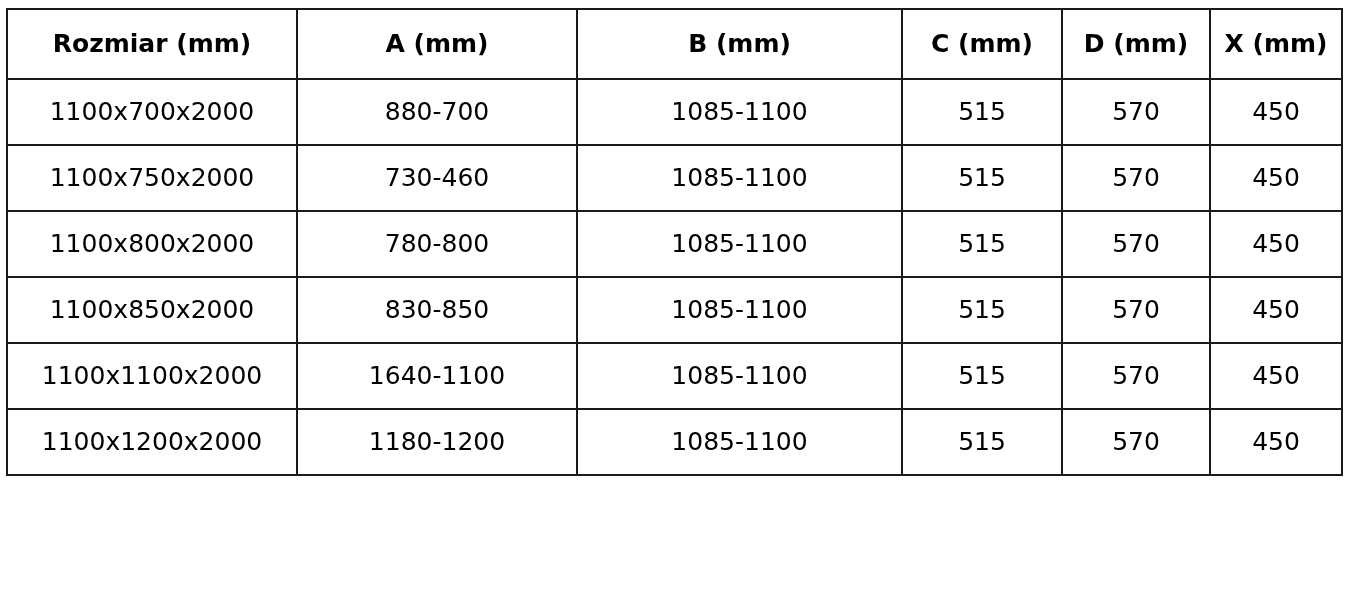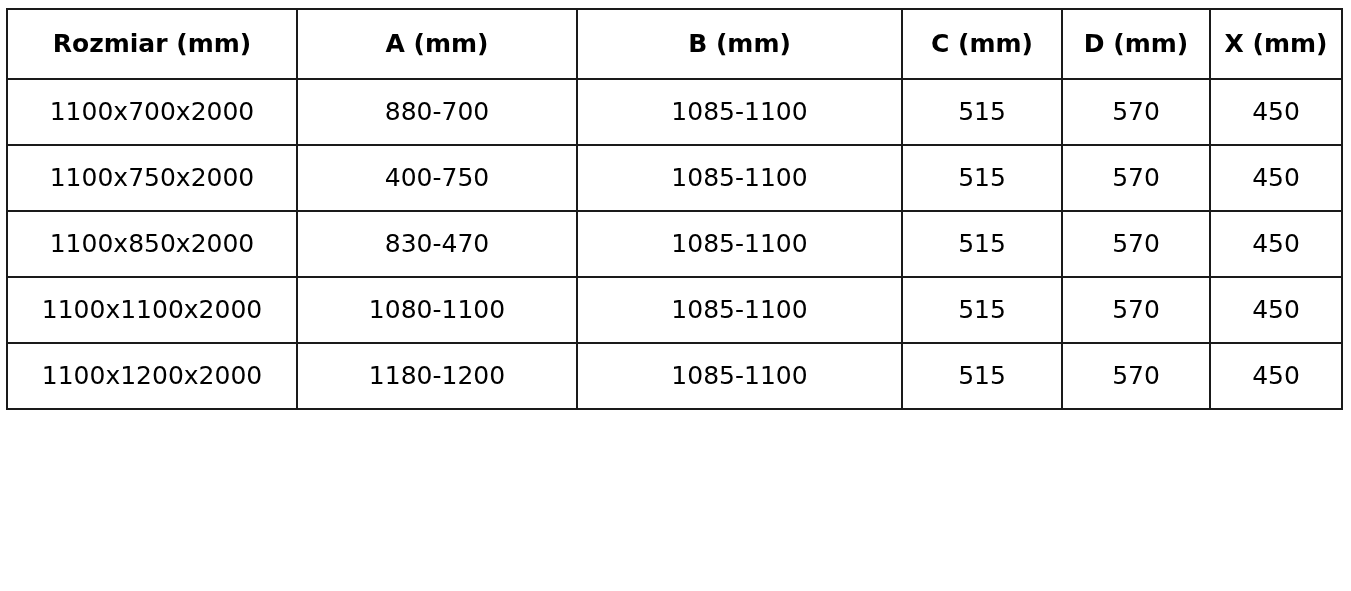--- a/index.html
+++ b/index.html
@@ -85,37 +85,45 @@
       <tr>
         <td>1100x700x2000</td>
         <td>880-700</td>
         <td>1085-1100</td>
         <td>515</td>
         <td>570</td>
         <td>450</td>
       </tr>
       <tr>
         <td>1100x750x2000</td>
-        <td>400-750</td>
+        <td>730-460</td>
+        <td>1085-1100</td>
+        <td>515</td>
+        <td>570</td>
+        <td>450</td>
+      </tr>
+      <tr>
+        <td>1100x800x2000</td>
+        <td>780-800</td>
         <td>1085-1100</td>
         <td>515</td>
         <td>570</td>
         <td>450</td>
       </tr>
       <tr>
         <td>1100x850x2000</td>
-        <td>830-470</td>
+        <td>830-850</td>
         <td>1085-1100</td>
         <td>515</td>
         <td>570</td>
         <td>450</td>
       </tr>
       <tr>
         <td>1100x1100x2000</td>
-        <td>1080-1100</td>
+        <td>1640-1100</td>
         <td>1085-1100</td>
         <td>515</td>
         <td>570</td>
         <td>450</td>
       </tr>
       <tr>
         <td>1100x1200x2000</td>
         <td>1180-1200</td>
         <td>1085-1100</td>
         <td>515</td>

